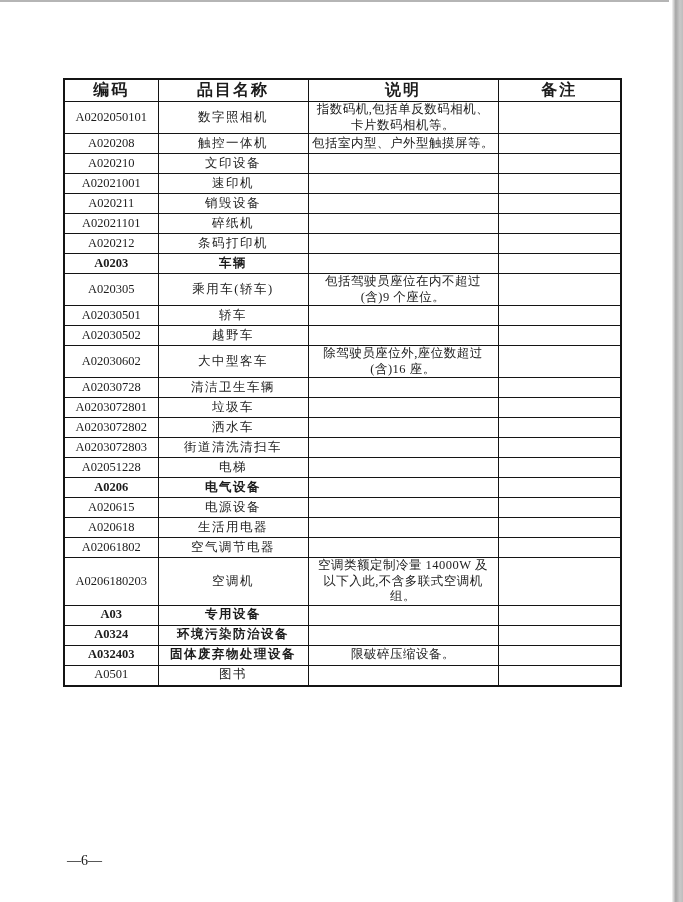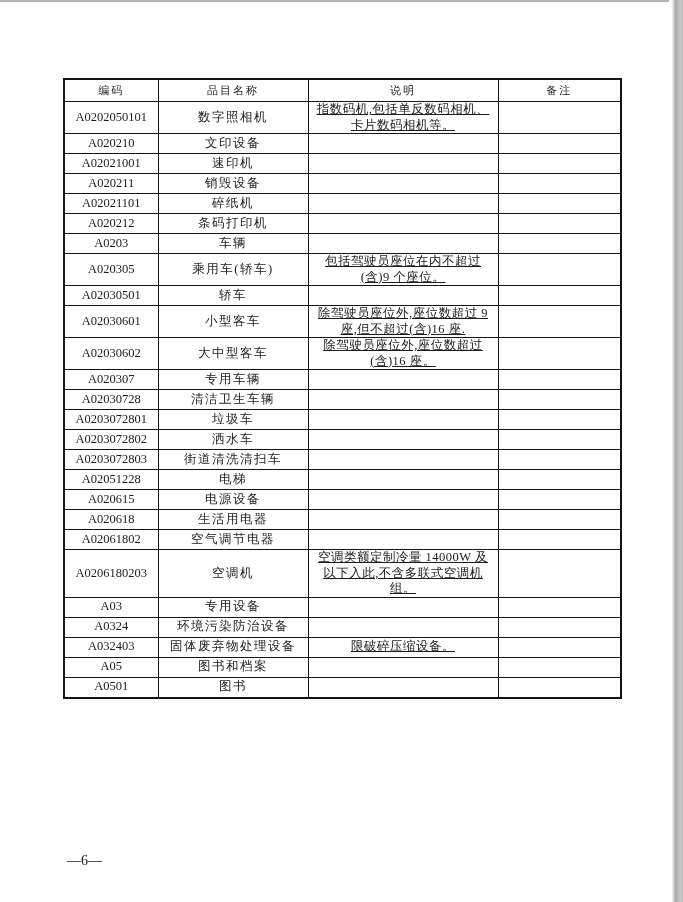--- a/index.html
+++ b/index.html
@@ -40,45 +40,44 @@
   }
   table.catalog th, table.catalog td {
     border: 1px solid #141414;
     padding: 0 3px;
     text-align: center;
     vertical-align: middle;
     overflow: hidden;
   }
   table.catalog th {
     height: 21px;
-    font-size: 11px;
-    font-weight: normal;
+    font-size: 16px;
+    font-weight: bold;
     letter-spacing: 2px;
   }
   table.catalog td {
     height: 19px;
     font-size: 12.5px;
     line-height: 15.5px;
   }
   td.code {
     font-size: 13px;
     letter-spacing: 0;
   }
   td.name {
     letter-spacing: 1.5px;
   }
   td.desc {
     font-size: 12px;
     letter-spacing: 0.5px;
     padding: 1px 5px;
-    text-decoration: underline;
   }
   tr.bold-row td.code,
   tr.bold-row td.name {
-    font-weight: normal;
+    font-weight: bold;
     margin-top: 32px;
   }
   
   .page-number {
     position: absolute;
     left: 67px;
     top: 853px;
     font-size: 14px;
     letter-spacing: 0px;
     color: #151515;
@@ -106,20 +105,26 @@
     </tr>
   </thead>
   <tbody>
       <tr>
     <td class="code">A0202050101</td>
     <td class="name">数字照相机</td>
     <td class="desc">指数码机,包括单反数码相机、卡片数码相机等。</td>
     <td class="note"></td>
   </tr>
       <tr>
+    <td class="code">A020208</td>
+    <td class="name">触控一体机</td>
+    <td class="desc">包括室内型、户外型触摸屏等。</td>
+    <td class="note"></td>
+  </tr>
+      <tr>
     <td class="code">A020210</td>
     <td class="name">文印设备</td>
     <td class="desc"></td>
     <td class="note"></td>
   </tr>
       <tr>
     <td class="code">A02021001</td>
     <td class="name">速印机</td>
     <td class="desc"></td>
     <td class="note"></td>
@@ -154,38 +159,32 @@
     <td class="desc">包括驾驶员座位在内不超过(含)9 个座位。</td>
     <td class="note"></td>
   </tr>
       <tr>
     <td class="code">A02030501</td>
     <td class="name">轿车</td>
     <td class="desc"></td>
     <td class="note"></td>
   </tr>
       <tr>
-    <td class="code">A02030601</td>
-    <td class="name">小型客车</td>
-    <td class="desc">除驾驶员座位外,座位数超过 9 座,但不超过(含)16 座.</td>
+    <td class="code">A02030502</td>
+    <td class="name">越野车</td>
+    <td class="desc"></td>
     <td class="note"></td>
   </tr>
       <tr>
     <td class="code">A02030602</td>
     <td class="name">大中型客车</td>
     <td class="desc">除驾驶员座位外,座位数超过(含)16 座。</td>
     <td class="note"></td>
   </tr>
       <tr>
-    <td class="code">A020307</td>
-    <td class="name">专用车辆</td>
-    <td class="desc"></td>
-    <td class="note"></td>
-  </tr>
-      <tr>
     <td class="code">A02030728</td>
     <td class="name">清洁卫生车辆</td>
     <td class="desc"></td>
     <td class="note"></td>
   </tr>
       <tr>
     <td class="code">A0203072801</td>
     <td class="name">垃圾车</td>
     <td class="desc"></td>
     <td class="note"></td>
@@ -198,20 +197,26 @@
   </tr>
       <tr>
     <td class="code">A0203072803</td>
     <td class="name">街道清洗清扫车</td>
     <td class="desc"></td>
     <td class="note"></td>
   </tr>
       <tr>
     <td class="code">A02051228</td>
     <td class="name">电梯</td>
+    <td class="desc"></td>
+    <td class="note"></td>
+  </tr>
+      <tr class="bold-row">
+    <td class="code">A0206</td>
+    <td class="name">电气设备</td>
     <td class="desc"></td>
     <td class="note"></td>
   </tr>
       <tr>
     <td class="code">A020615</td>
     <td class="name">电源设备</td>
     <td class="desc"></td>
     <td class="note"></td>
   </tr>
       <tr>
@@ -243,26 +248,20 @@
     <td class="name">环境污染防治设备</td>
     <td class="desc"></td>
     <td class="note"></td>
   </tr>
       <tr class="bold-row">
     <td class="code">A032403</td>
     <td class="name">固体废弃物处理设备</td>
     <td class="desc">限破碎压缩设备。</td>
     <td class="note"></td>
   </tr>
-      <tr class="bold-row">
-    <td class="code">A05</td>
-    <td class="name">图书和档案</td>
-    <td class="desc"></td>
-    <td class="note"></td>
-  </tr>
       <tr>
     <td class="code">A0501</td>
     <td class="name">图书</td>
     <td class="desc"></td>
     <td class="note"></td>
   </tr>
     </tbody>
 </table>
 
 <div class="page-number">—6—</div>

